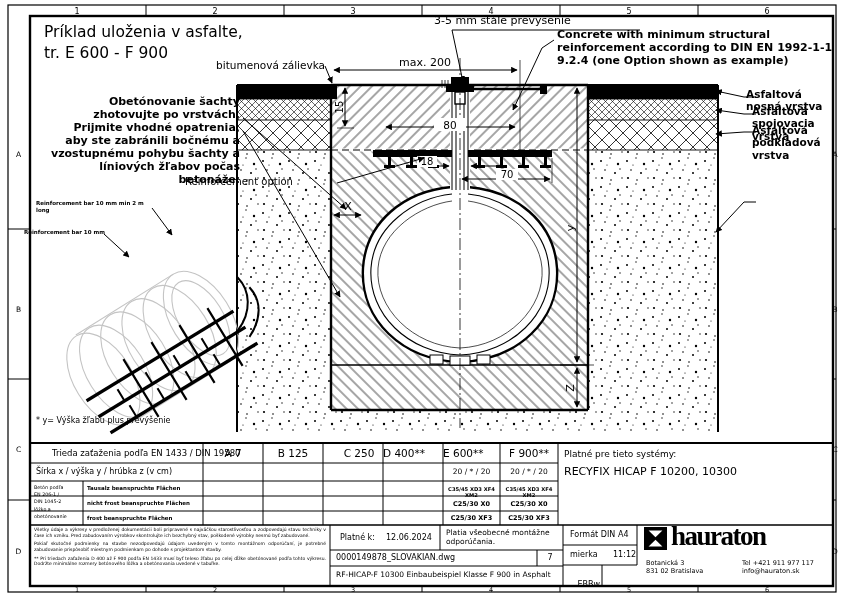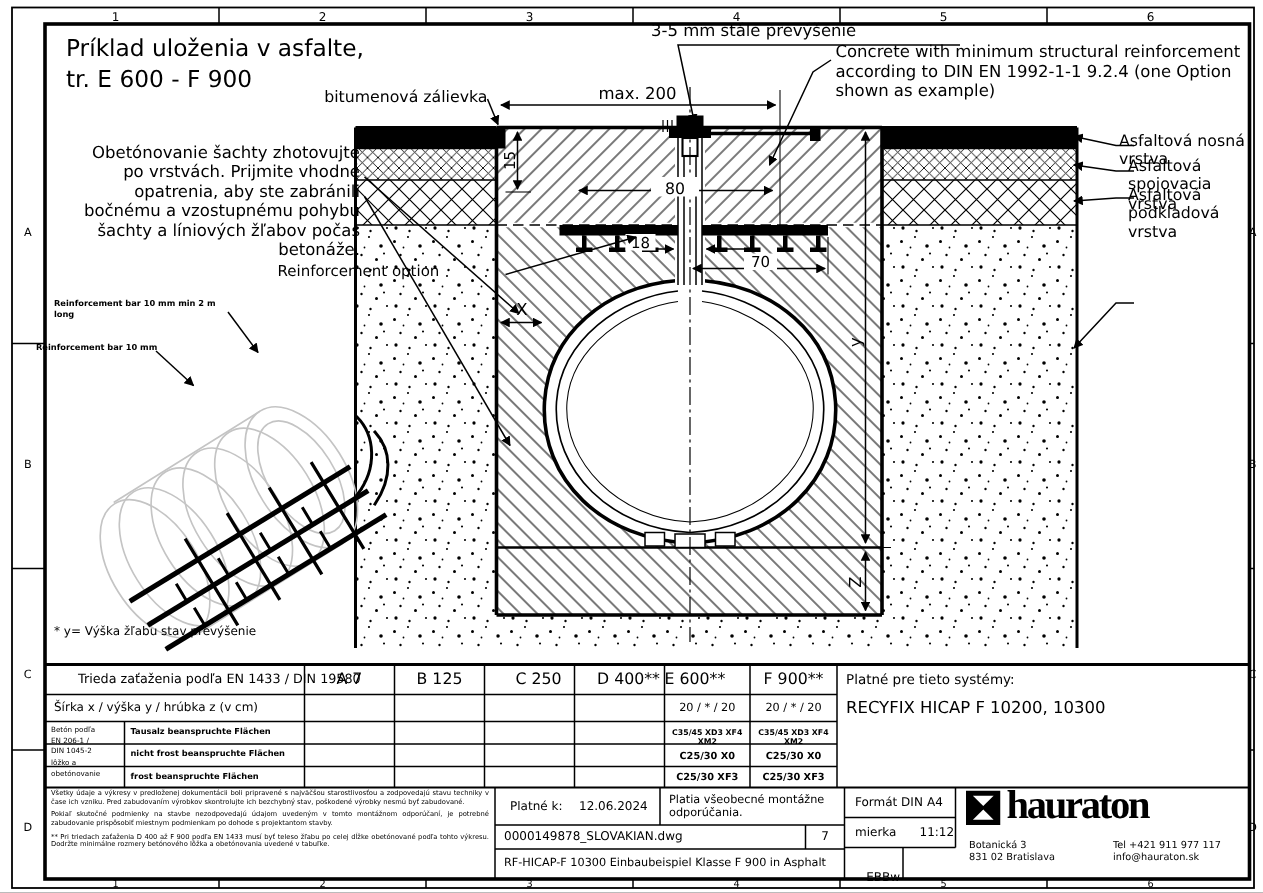--- a/index.html
+++ b/index.html
@@ -1,20 +1,20 @@
 <!DOCTYPE html>
 <html><head>
 <meta charset="utf-8">
 <style>
   html,body{margin:0;padding:0;background:#888;}
   #page{position:relative;width:842px;height:595px;background:#fff;overflow:hidden;
         font-family:"DejaVu Sans",sans-serif;color:#000;}
   .abs{position:absolute;}
   svg text{font-family:"DejaVu Sans",sans-serif;fill:#000;}
-  .note{line-height:1.18;}
+  .note{line-height:1.18;font-weight:bold;}
   .tiny p{margin:0 0 3px 0;}
   #brand-text{font-weight:bold;font-size:27px;letter-spacing:-1.5px;line-height:1;font-family:Liberation Serif, serif;}
 </style>
 </head>
 <body>
 
 <div id="page">
 
   <svg class="abs" style="left:0;top:0;z-index:1" width="842" height="595" viewBox="0 0 842 595">
     <defs>
@@ -261,32 +261,32 @@
   <div class="abs note" style="left:557px;top:29px;width:278px;font-size:11px;z-index:2">Concrete with minimum structural reinforcement according to DIN EN 1992-1-1 9.2.4 (one Option shown as example)</div>
 
   <div class="abs note" style="left:48px;top:96px;width:192px;text-align:right;font-size:11px;z-index:2">Obetónovanie šachty zhotovujte po vrstvách. Prijmite vhodné opatrenia, aby ste zabránili bočnému a vzostupnému pohybu šachty a líniových žľabov počas betonáže.</div>
 
   <div class="abs" style="left:185px;top:176px;font-size:10px;white-space:nowrap;z-index:3">Reinforcement option</div>
 
   <div class="abs" style="left:36px;top:200px;width:118px;font-size:5.5px;font-weight:bold;line-height:1.3;z-index:2">Reinforcement bar 10 mm  min  2 m long</div>
 
   <div class="abs" style="left:24px;top:229px;font-size:5.5px;font-weight:bold;white-space:nowrap;z-index:2">Reinforcement bar 10 mm</div>
 
-  <div class="abs" style="left:36px;top:416px;font-size:8px;white-space:nowrap;z-index:3">* y= Výška žľabu stav prevýšenie</div>
+  <div class="abs" style="left:36px;top:416px;font-size:8px;white-space:nowrap;z-index:3">* y= Výška žľabu plus prevýšenie</div>
 
   <div class="abs note" style="left:746px;top:88px;width:88px;font-size:10.5px;z-index:2">Asfaltová nosná vrstva</div>
   <div class="abs note" style="left:752px;top:105px;width:82px;font-size:10.5px;z-index:2">Asfaltová spojovacia vrstva</div>
   <div class="abs note" style="left:752px;top:124px;width:82px;font-size:10.5px;z-index:2">Asfaltová podkladová vrstva</div>
 
   <div class="abs" style="left:52px;top:448px;font-size:8.5px;white-space:nowrap;z-index:2">Trieda zaťaženia podľa EN 1433 / DIN 19580</div>
 
   <div class="abs" style="left:203px;top:447px;width:60px;text-align:center;font-size:10.5px;z-index:2">A 7</div>
   <div class="abs" style="left:263px;top:447px;width:60px;text-align:center;font-size:10.5px;z-index:2">B 125</div>
   <div class="abs" style="left:323px;top:447px;width:72px;text-align:center;font-size:10.5px;z-index:2">C 250</div>
-  <div class="abs" style="left:383px;top:447px;width:72px;text-align:center;font-size:10.5px;z-index:2">D 400**</div>
+  <div class="abs" style="left:383px;top:447px;width:72px;text-align:left;font-size:10.5px;z-index:2">D 400**</div>
   <div class="abs" style="left:443px;top:447px;width:42px;text-align:left;font-size:10.5px;z-index:2">E 600**</div>
   <div class="abs" style="left:500px;top:447px;width:58px;text-align:center;font-size:10.5px;z-index:2">F 900**</div>
 
   <div class="abs" style="left:36px;top:467px;font-size:8px;white-space:nowrap;z-index:2">Šírka x / výška y / hrúbka z (v cm)</div>
   <div class="abs" style="left:443px;top:467px;width:57px;text-align:center;font-size:7.5px;z-index:2">20 / * / 20</div>
   <div class="abs" style="left:500px;top:467px;width:58px;text-align:center;font-size:7.5px;z-index:2">20 / * / 20</div>
 
   <div class="abs" style="left:34px;top:484px;width:47px;font-size:4.8px;line-height:1.5;white-space:pre-line;z-index:2">Betón podľa
 EN 206-1 /
 DIN 1045-2

